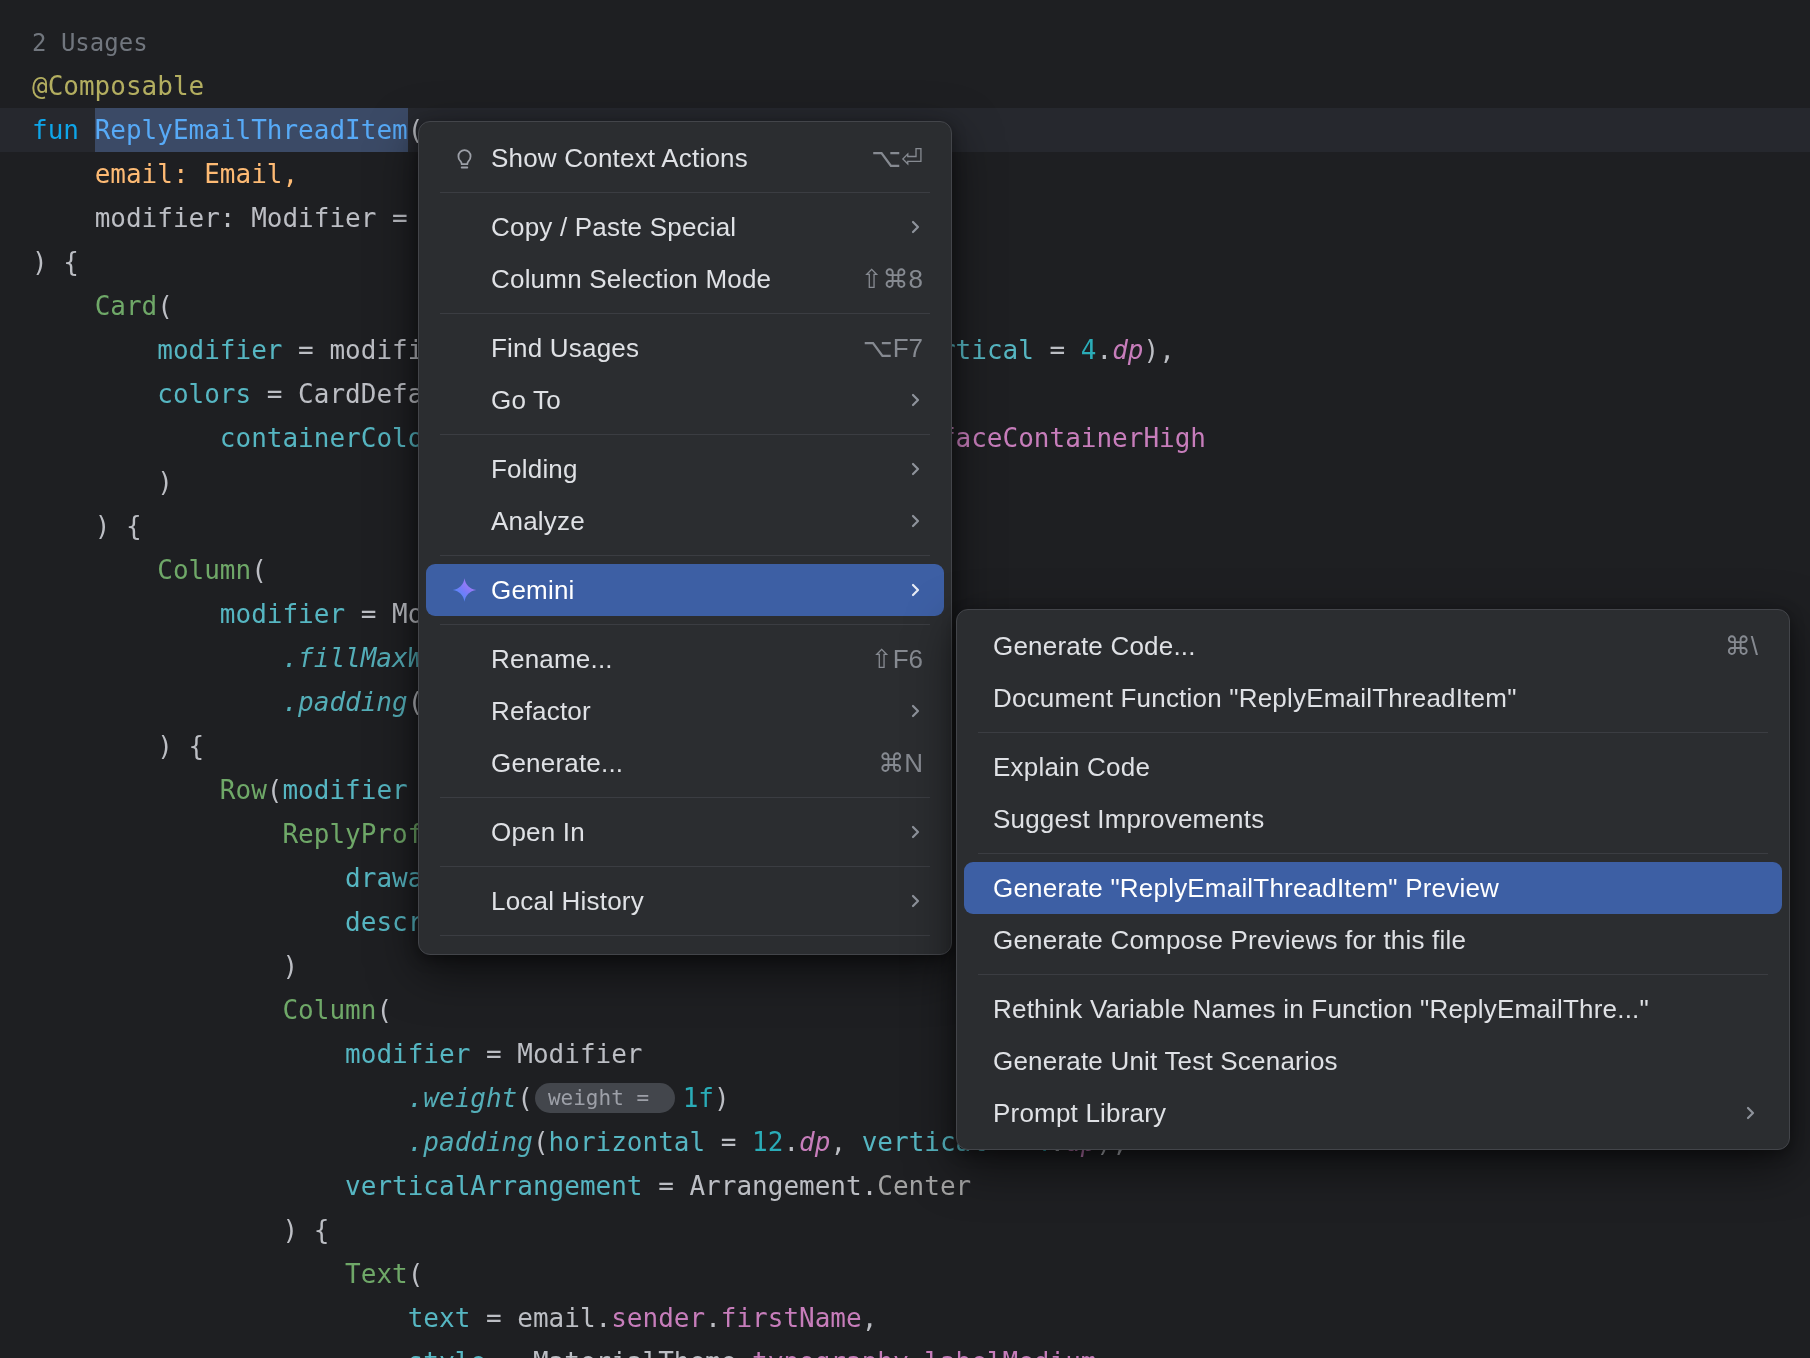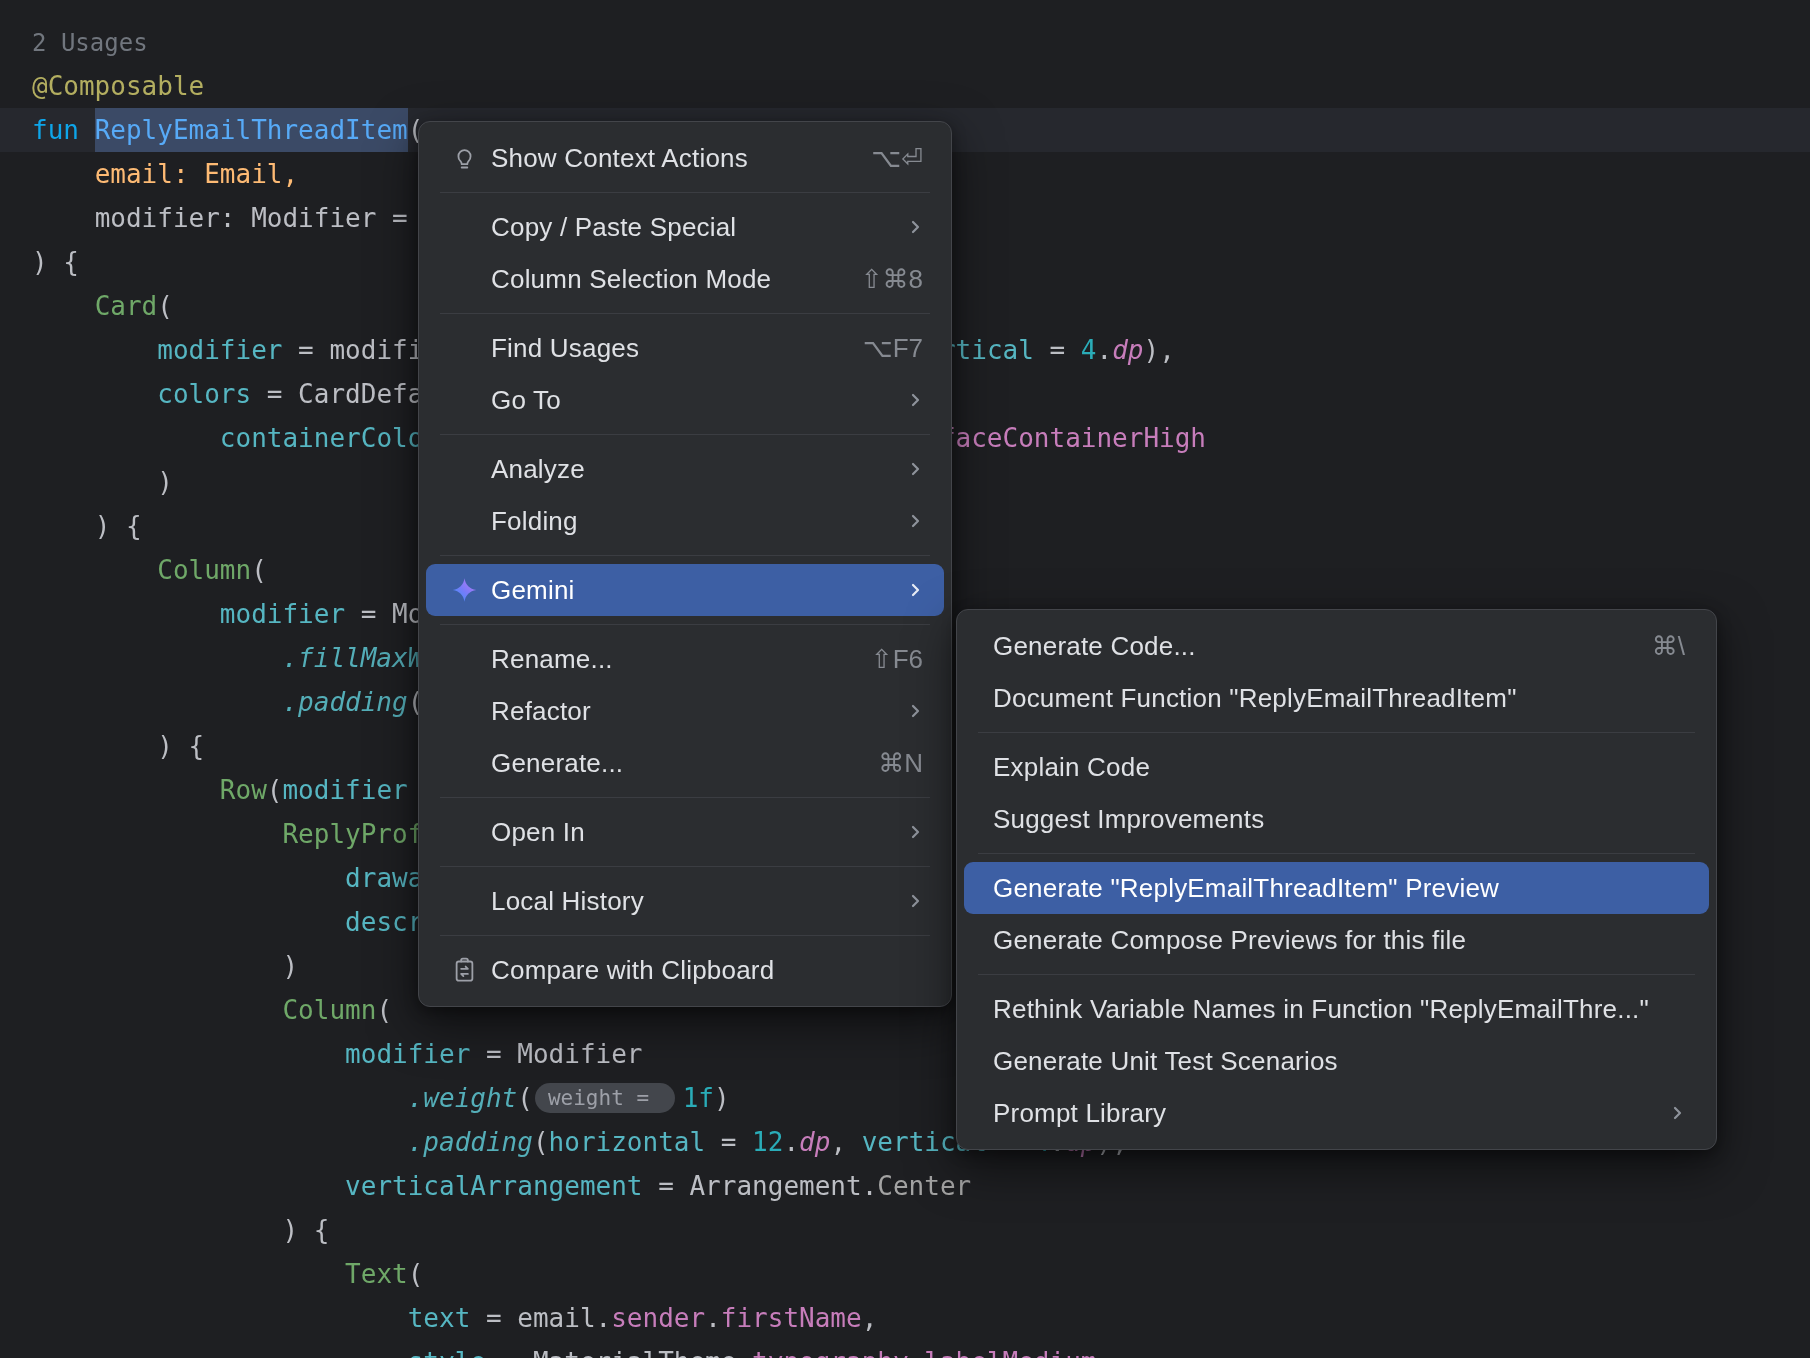--- a/index.html
+++ b/index.html
@@ -110,30 +110,30 @@
         <span class="lbl">Go To</span>
         <span class="chev">
           <svg width="15" height="24" viewBox="0 0 15 24" fill="none" stroke="currentColor" stroke-width="2.2" stroke-linecap="round" stroke-linejoin="round">
             <path d="M5 7l5 5-5 5"></path>
           </svg>
         </span>
       </div>
       <div class="sep"></div>
       <div class="mi">
         <span class="ic"></span>
+        <span class="lbl">Folding</span>
+        <span class="chev">
+          <svg width="15" height="24" viewBox="0 0 15 24" fill="none" stroke="currentColor" stroke-width="2.2" stroke-linecap="round" stroke-linejoin="round">
+            <path d="M5 7l5 5-5 5"></path>
+          </svg>
+        </span>
+      </div>
+      <div class="mi">
+        <span class="ic"></span>
         <span class="lbl">Analyze</span>
-        <span class="chev">
-          <svg width="15" height="24" viewBox="0 0 15 24" fill="none" stroke="currentColor" stroke-width="2.2" stroke-linecap="round" stroke-linejoin="round">
-            <path d="M5 7l5 5-5 5"></path>
-          </svg>
-        </span>
-      </div>
-      <div class="mi">
-        <span class="ic"></span>
-        <span class="lbl">Folding</span>
         <span class="chev">
           <svg width="15" height="24" viewBox="0 0 15 24" fill="none" stroke="currentColor" stroke-width="2.2" stroke-linecap="round" stroke-linejoin="round">
             <path d="M5 7l5 5-5 5"></path>
           </svg>
         </span>
       </div>
       <div class="sep"></div>
       <div class="mi selected">
         <span class="ic">
           <svg width="28" height="28" viewBox="0 0 24 24">
@@ -188,32 +188,22 @@
       <div class="mi">
         <span class="ic"></span>
         <span class="lbl">Local History</span>
         <span class="chev">
           <svg width="15" height="24" viewBox="0 0 15 24" fill="none" stroke="currentColor" stroke-width="2.2" stroke-linecap="round" stroke-linejoin="round">
             <path d="M5 7l5 5-5 5"></path>
           </svg>
         </span>
       </div>
       <div class="sep"></div>
-      <div class="mi">
-        <span class="ic">
-          <svg width="27" height="27" viewBox="0 0 24 24" fill="none" stroke="#9DA0A8" stroke-width="1.6" stroke-linecap="round" stroke-linejoin="round">
-            <rect x="5" y="4" width="14" height="17" rx="2"></rect>
-            <path d="M9 4V3a1.5 1.5 0 0 1 1.5-1.5h3A1.5 1.5 0 0 1 15 3v1"></path>
-            <path d="M9 10.5h6l-2-2M15 15h-6l2 2"></path>
-          </svg>
-        </span>
-        <span class="lbl">Compare with Clipboard</span>
-      </div>
     </div>
-  <div class="menu no-icons" id="sub" style="left: 956px; top: 609px; width: 761px;">
+  <div class="menu no-icons" id="sub" style="left: 956px; top: 609px; width: 834px;">
       <div class="mi">
         <span class="lbl">Generate Code...</span>
         <span class="sc">⌘\</span>
       </div>
       <div class="mi">
         <span class="lbl">Document Function "ReplyEmailThreadItem"</span>
       </div>
       <div class="sep"></div>
       <div class="mi">
         <span class="lbl">Explain Code</span>

